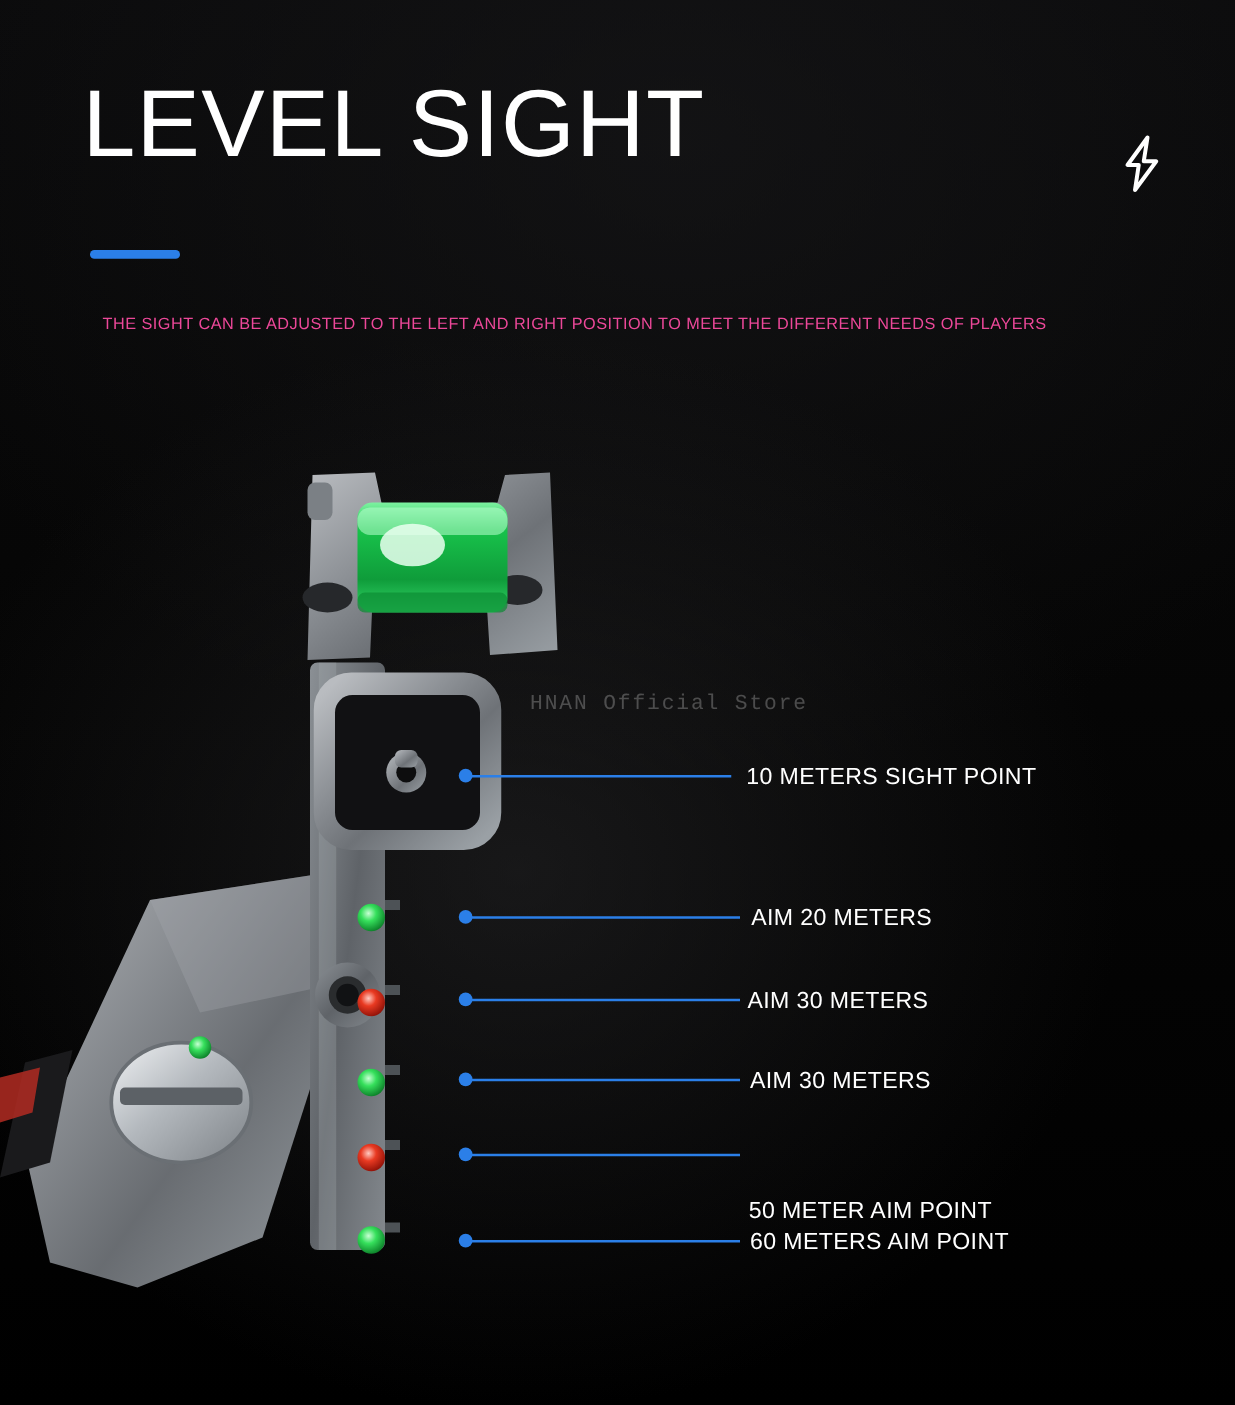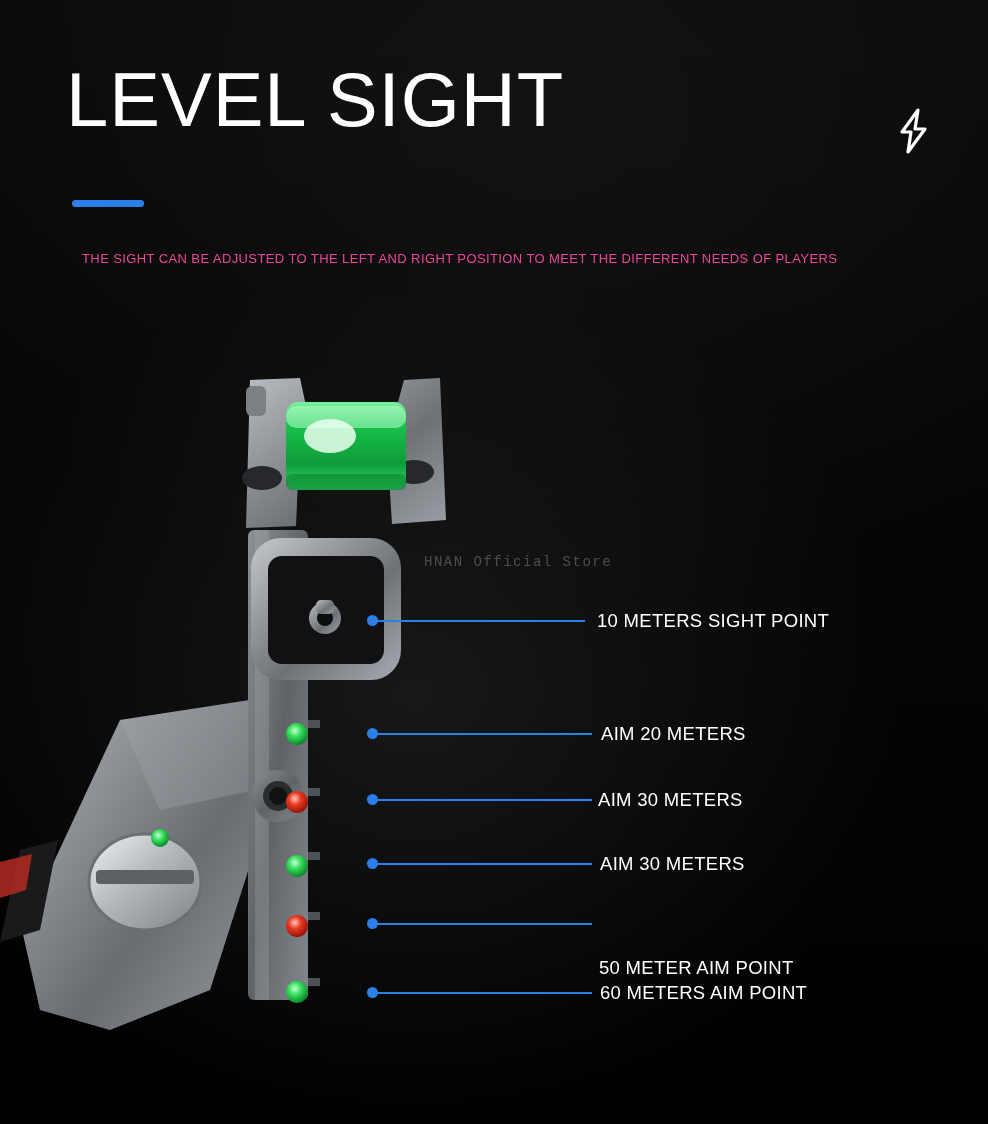--- a/index.html
+++ b/index.html
@@ -63,21 +63,21 @@
     top: 108px;
     width: 34px;
     height: 46px;
   }
   .watermark {
     position: absolute;
     left: 424px;
     top: 554px;
     color: rgba(160,160,160,0.42);
     font-family: "Liberation Mono", monospace;
-    font-size: 14px;
+    font-size: 17px;
     letter-spacing: 1.5px;
     white-space: nowrap;
     text-align: right;
   }
 
   
   .product {
     position: absolute;
     left: 0;
     top: 370px;

